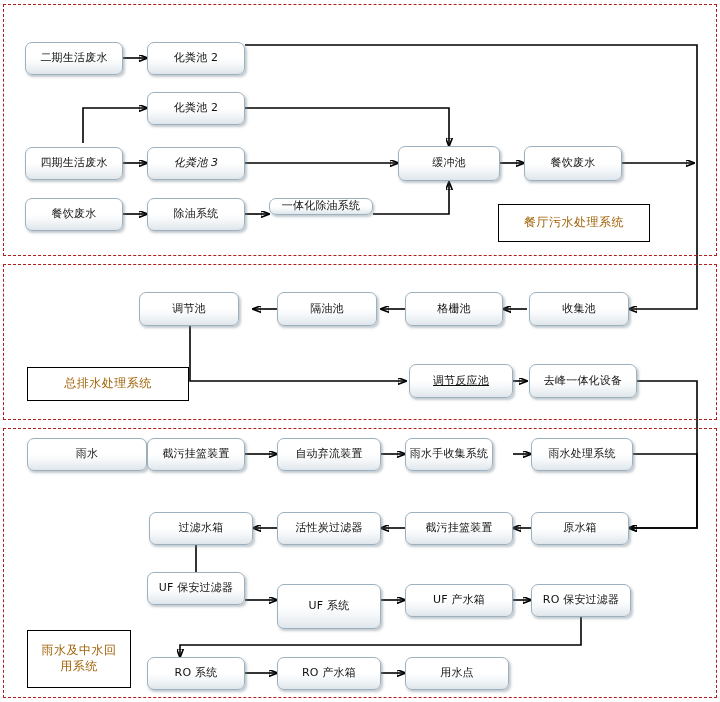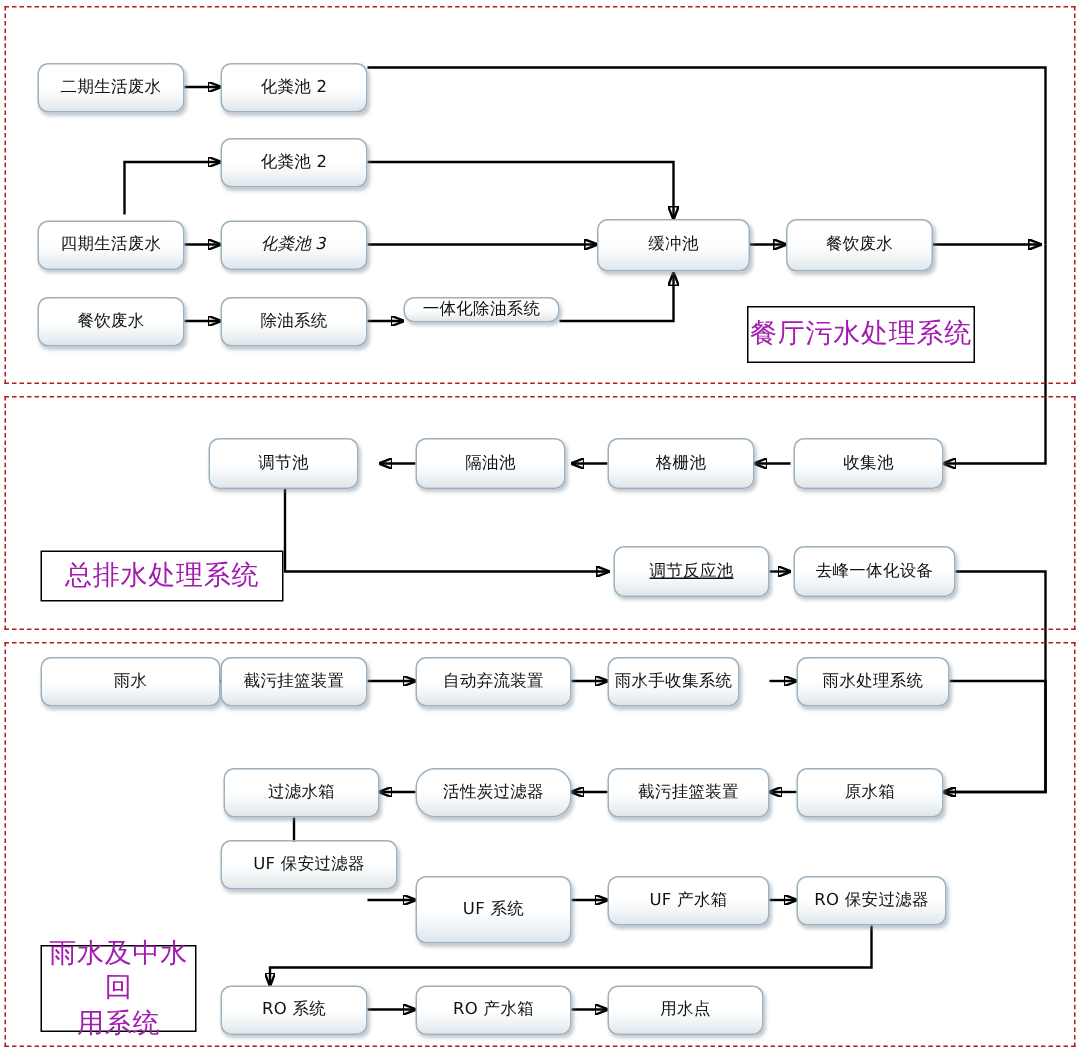--- a/index.html
+++ b/index.html
@@ -39,22 +39,22 @@
     white-space:nowrap;
     padding:0 3px;
   }
 
   
   .caption{
     position:absolute;
     box-sizing:border-box;
     border:1.4px solid #000;
     background:#fff;
-    color:#a21caf;
-    font-size:18px;
+    color:#a16207;
+    font-size:12px;
     line-height:1.3;
     display:flex;align-items:center;justify-content:center;
     text-align:center;
     letter-spacing:.5px;
     white-space:pre-line;
   }
 
   
   svg#wires{position:absolute;left:0;top:0;width:720px;height:702px;}
   svg#wires line, svg#wires path{stroke:#000;stroke-width:1.6px;fill:none;}
@@ -164,25 +164,25 @@
 
   <div class="caption" style="left:27px;top:367px;width:162px;height:34px;">总排水处理系统</div>
 
   <div class="node" style="left:27px;top:438px;width:120px;height:33px;">雨水</div>
   <div class="node" style="left:147px;top:438px;width:98px;height:33px;">截污挂篮装置</div>
   <div class="node" style="left:277px;top:438px;width:104px;height:33px;">自动弃流装置</div>
   <div class="node" style="left:405px;top:438px;width:88px;height:33px;">雨水手收集系统</div>
   <div class="node" style="left:531px;top:438px;width:102px;height:33px;">雨水处理系统</div>
 
   <div class="node" style="left:149px;top:512px;width:104px;height:33px;">过滤水箱</div>
-  <div class="node" style="left:277px;top:512px;width:104px;height:33px;border-radius:13px;">活性炭过滤器</div>
+  <div class="node" style="left:277px;top:512px;width:104px;height:33px;">活性炭过滤器</div>
   <div class="node" style="left:405px;top:512px;width:108px;height:33px;">截污挂篮装置</div>
   <div class="node" style="left:531px;top:512px;width:98px;height:33px;">原水箱</div>
 
-  <div class="node" style="left:147px;top:560px;width:118px;height:33px;">UF 保安过滤器</div>
+  <div class="node" style="left:147px;top:572px;width:98px;height:33px;">UF 保安过滤器</div>
   <div class="node" style="left:277px;top:584px;width:104px;height:45px;">UF 系统</div>
   <div class="node" style="left:405px;top:584px;width:108px;height:33px;">UF 产水箱</div>
   <div class="node" style="left:531px;top:584px;width:100px;height:33px;">RO 保安过滤器</div>
 
   <div class="node" style="left:147px;top:657px;width:98px;height:33px;">RO 系统</div>
   <div class="node" style="left:277px;top:657px;width:104px;height:33px;">RO 产水箱</div>
   <div class="node" style="left:405px;top:657px;width:104px;height:33px;">用水点</div>
 
   <div class="caption" style="left:27px;top:630px;width:104px;height:58px;">雨水及中水回
 用系统</div>

